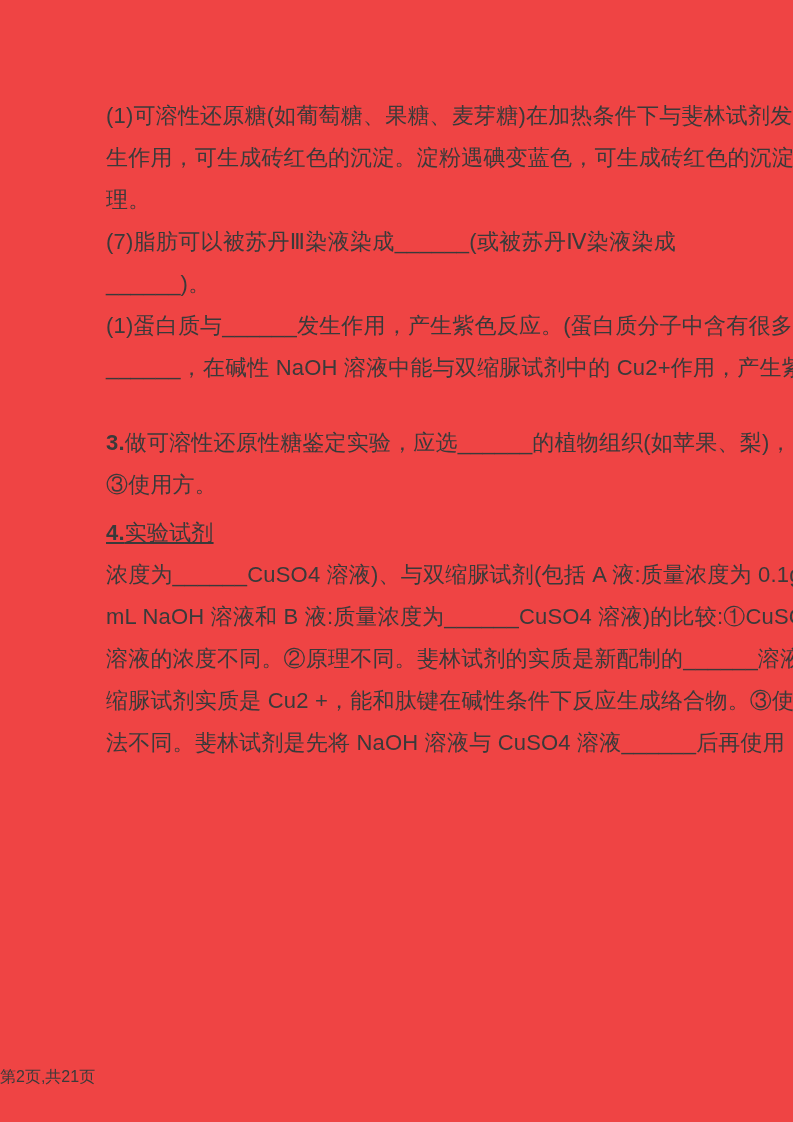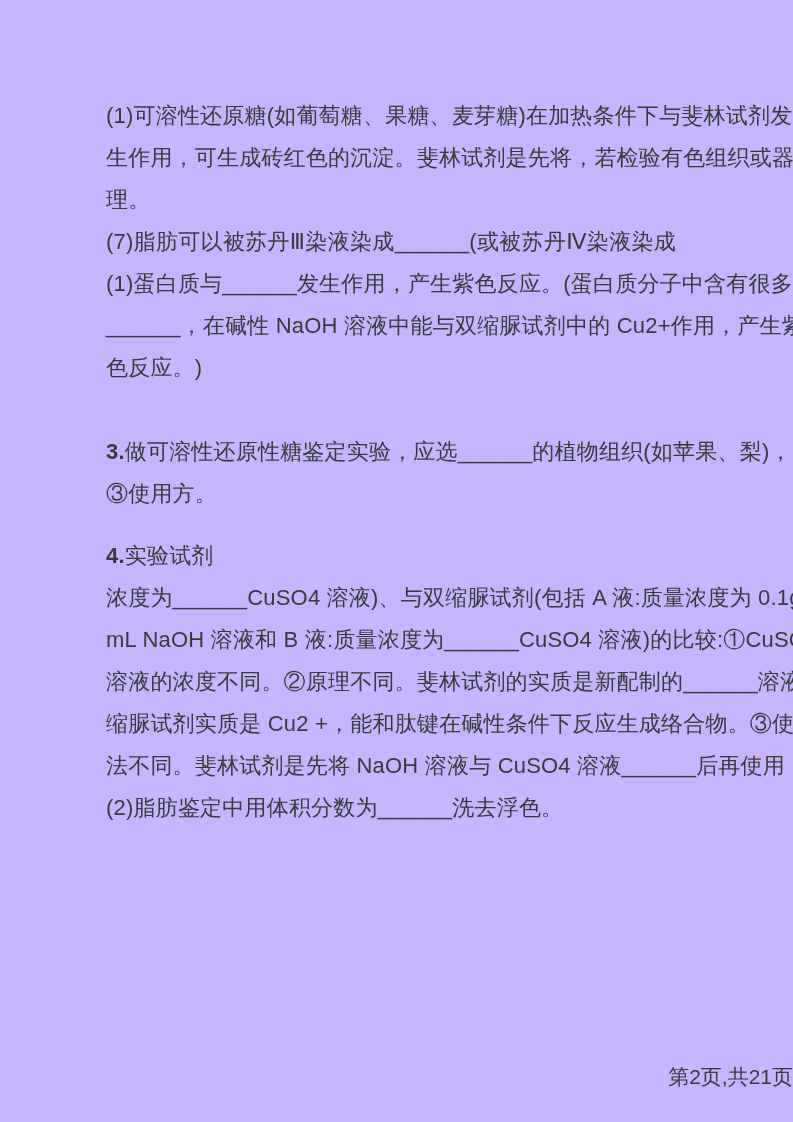--- a/index.html
+++ b/index.html
@@ -25,76 +25,73 @@
     top: 95px;
     width: 570px;
     font-size: 22px;
     line-height: 42px;
     letter-spacing: 0.2px;
   }
   .para {
     margin: 0;
   }
   
-  .para.gap-blank { margin-top: 42px; }
+  .para.gap-blank { margin-top: 33px; }
   
-  .para.gap-small { margin-top: 20px; }
+  .para.gap-small { margin-top: 6px; text-decoration: underline; }
   .line {
     white-space: nowrap;
     text-align: justify;
     text-align-last: justify;
   }
   .line.last {
     text-align-last: left;
   }
   .prefix {
     font-weight: bold;
   }
   .footer {
     position: absolute;
     left: 0;
     width: 100%;
     top: 1067px;
-    text-align: right;
-    font-size: 21px;
+    text-align: left;
+    font-size: 16px;
     line-height: 20px;
   }
 </style>
 </head>
 <body>
 
-<div class="page" style="background: #c4b5fd; color: rgb(58, 58, 58);">
+<div class="page" style="background: #ef4444; color: rgb(58, 58, 58);">
   <div class="content">
       <div class="para">
         <div class="line">(1)可溶性还原糖(如葡萄糖、果糖、麦芽糖)在加热条件下与斐林试剂发</div>
-        <div class="line">生作用，可生成砖红色的沉淀。斐林试剂是先将，若检验有色组织或器</div>
+        <div class="line">生作用，可生成砖红色的沉淀。淀粉遇碘变蓝色，可生成砖红色的沉淀</div>
         <div class="line last">理。</div>
       </div>
       <div class="para">
         <div class="line">(7)脂肪可以被苏丹Ⅲ染液染成______(或被苏丹Ⅳ染液染成</div>
+        <div class="line last">______)。</div>
       </div>
       <div class="para">
         <div class="line">(1)蛋白质与______发生作用，产生紫色反应。(蛋白质分子中含有很多</div>
         <div class="line">______，在碱性 NaOH 溶液中能与双缩脲试剂中的 Cu2+作用，产生紫</div>
-        <div class="line last">色反应。)</div>
       </div>
       <div class="para gap-blank">
         <div class="line"><b class="prefix">3.</b>做可溶性还原性糖鉴定实验，应选______的植物组织(如苹果、梨)，</div>
         <div class="line last">③使用方。</div>
       </div>
       <div class="para gap-small">
         <div class="line last"><b class="prefix">4.</b>实验试剂</div>
       </div>
       <div class="para">
         <div class="line">浓度为______CuSO4 溶液)、与双缩脲试剂(包括 A 液:质量浓度为 0.1g/</div>
         <div class="line">mL NaOH 溶液和 B 液:质量浓度为______CuSO4 溶液)的比较:①CuSO4</div>
         <div class="line">溶液的浓度不同。②原理不同。斐林试剂的实质是新配制的______溶液；双</div>
         <div class="line">缩脲试剂实质是 Cu2 +，能和肽键在碱性条件下反应生成络合物。③使用方</div>
         <div class="line">法不同。斐林试剂是先将 NaOH 溶液与 CuSO4 溶液______后再使用；双缩</div>
       </div>
-      <div class="para">
-        <div class="line last">(2)脂肪鉴定中用体积分数为______洗去浮色。</div>
-      </div>
     </div>
   <div class="footer">
     <span>第2页,共21页</span>
   </div>
 </div>
 
 </body></html>

